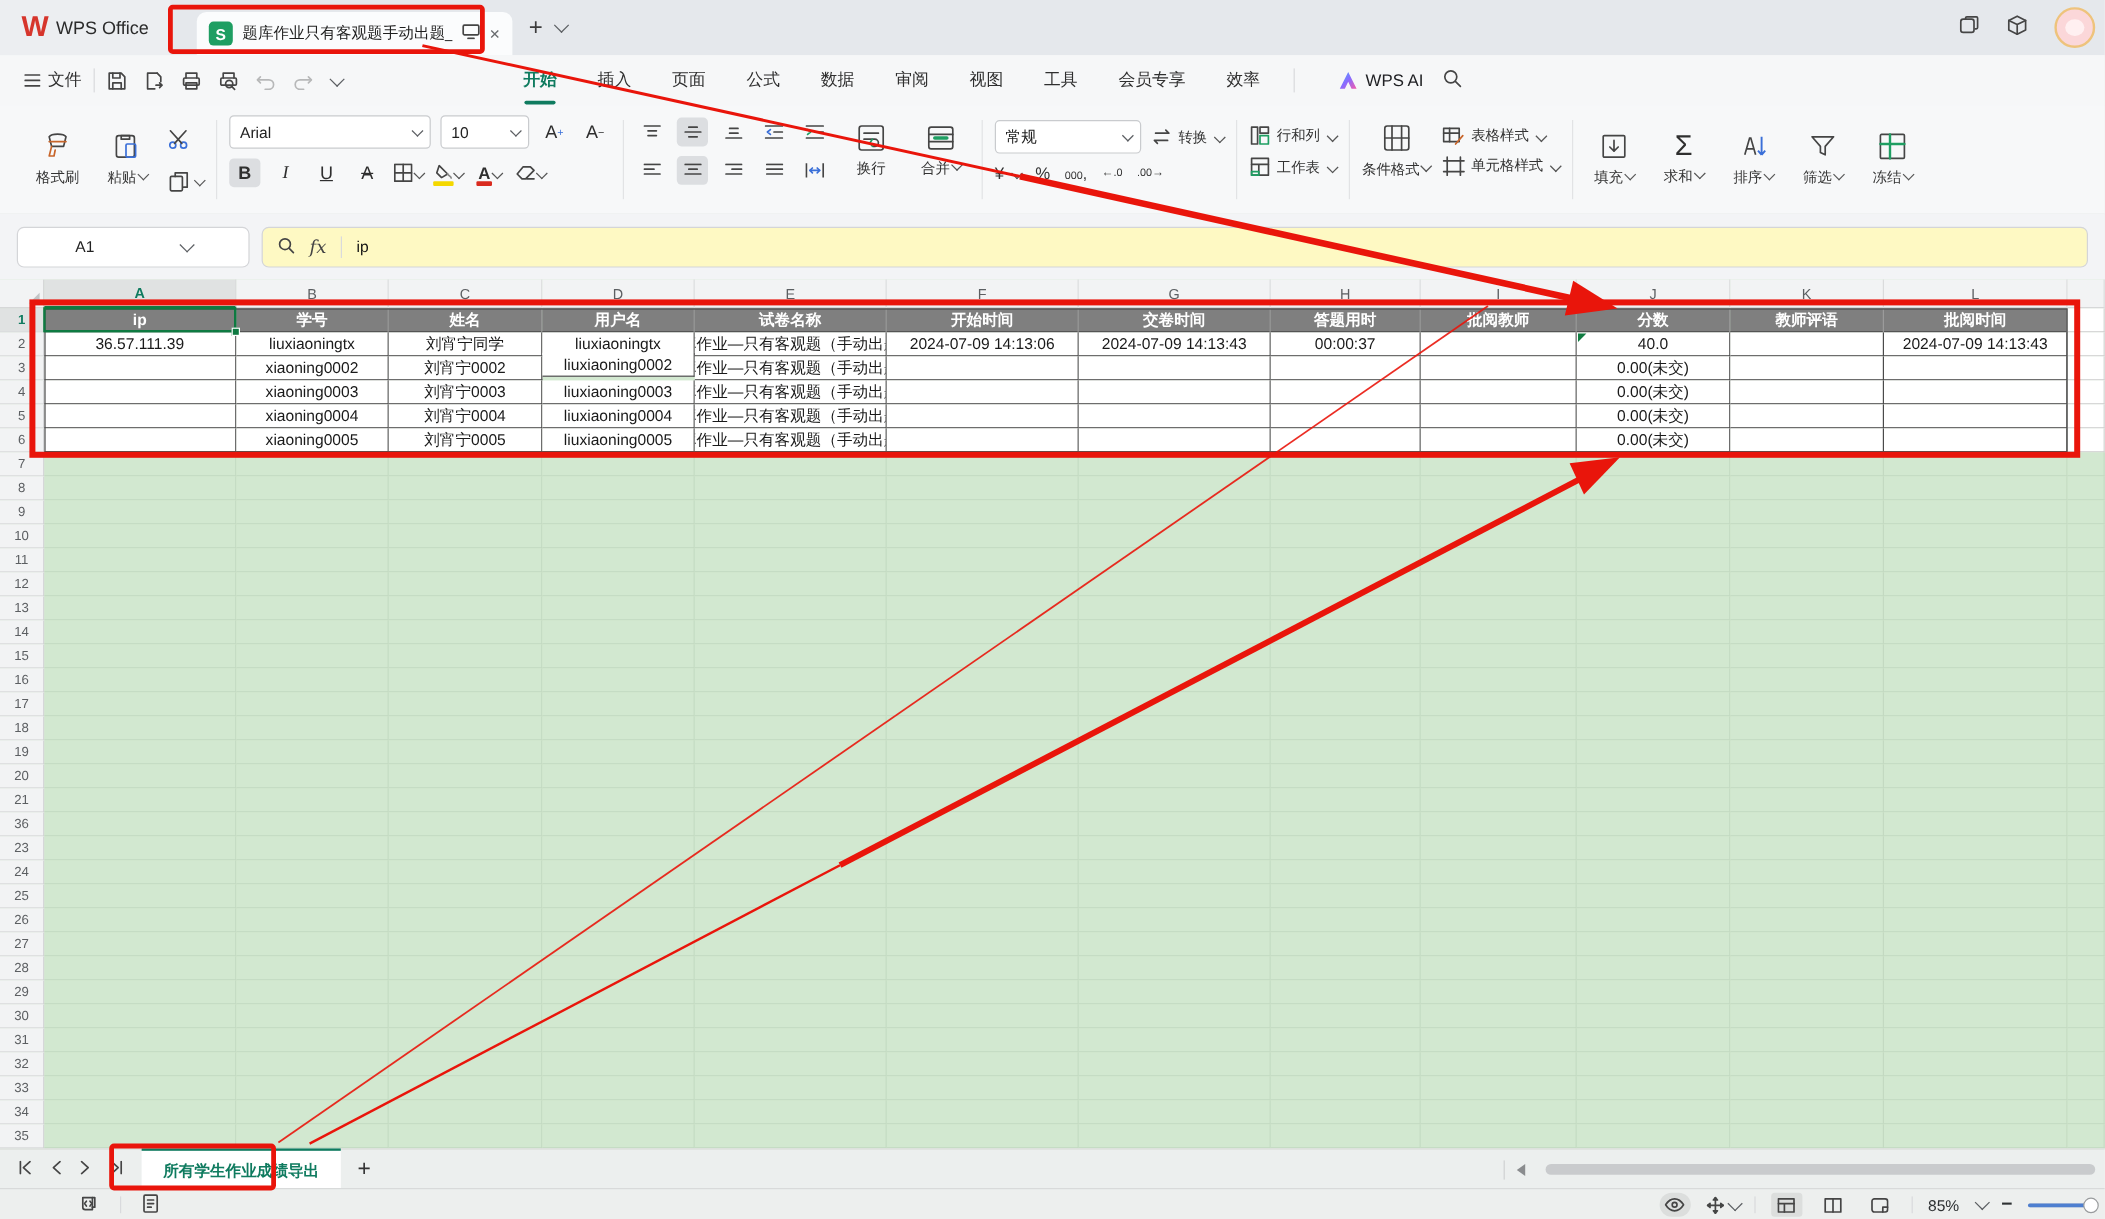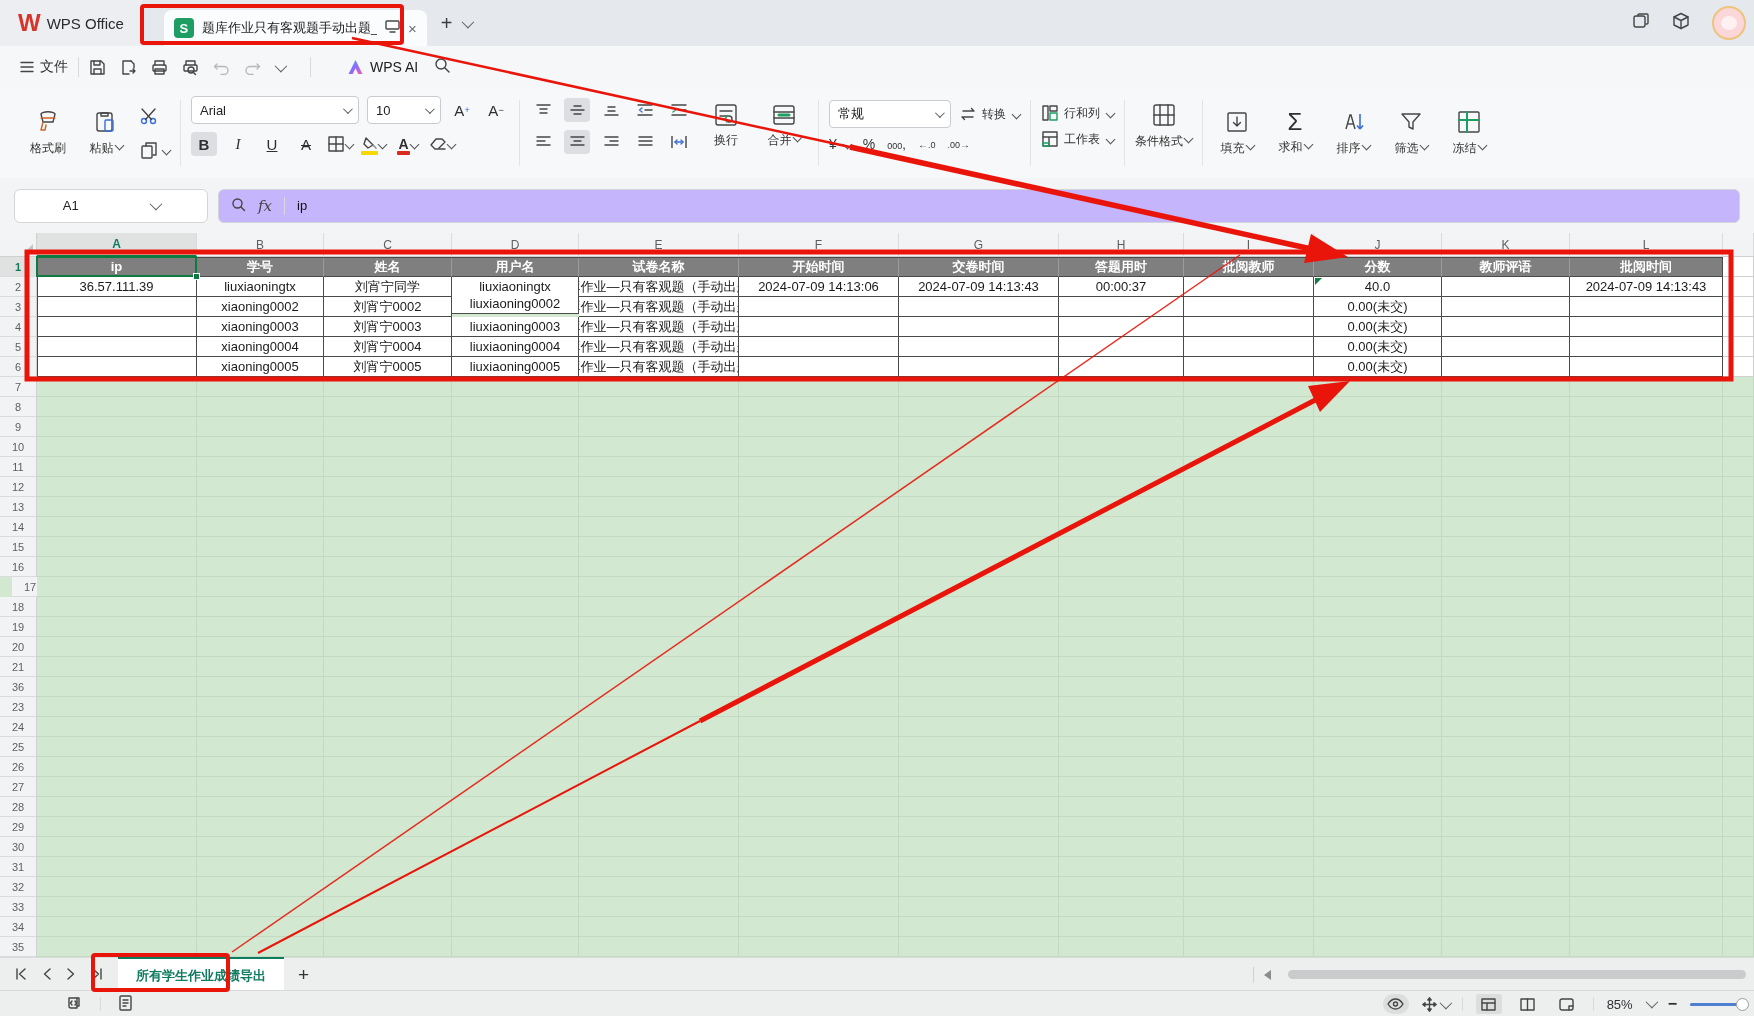--- a/index.html
+++ b/index.html
@@ -52,21 +52,21 @@
   .dd{width:6px;height:6px;border-right:1.3px solid #555;border-bottom:1.3px solid #555;transform:rotate(45deg);display:inline-block;margin-left:2px;vertical-align:3px;}
   .lbl{font-size:12px;color:#333;white-space:nowrap;}
   .ico-lbl{display:flex;align-items:center;gap:5px;font-size:12px;color:#333;white-space:nowrap;}
   .bold{font-weight:bold}.ital{font-style:italic}.undl{text-decoration:underline}.strk{text-decoration:line-through}
   .clrA{position:relative;font-size:14px;font-weight:bold;}
   .clrA i{position:absolute;left:-1px;right:-1px;bottom:-3px;height:4px;border-radius:1px;}
   
   #formulabar{top:178px;height:55px;background:#f3f4f6;display:flex;align-items:center;gap:10px;padding:0 14px;}
   .namebox{width:168px;height:32px;background:#fff;border:1px solid #d4d5d8;border-radius:6px;display:flex;align-items:center;padding:0 12px;font-size:13px;color:#222;}
   .namebox span{margin:0 auto;}
-  .fxfield{flex:1;height:32px;background:#c4b5fd;border:1px solid #d4d5d8;border-radius:6px;display:flex;align-items:center;gap:12px;padding:0 12px;font-size:13px;}
+  .fxfield{flex:1;height:32px;background:#fef9c3;border:1px solid #d4d5d8;border-radius:6px;display:flex;align-items:center;gap:12px;padding:0 12px;font-size:13px;}
   .fx{font-family:"DejaVu Serif",serif;font-style:italic;font-size:15px;color:#444;}
   .fdiv{width:1px;height:18px;background:#d9dadd;}
   .fval{font-size:13px;color:#111;}
   
   #grid{position:absolute;top:233px;left:0;width:1754px;height:724px;background:#d2e8d0;}
   #grid div{position:absolute;box-sizing:border-box;}
   .c-head{background:#f2f3f4;border-right:1px solid #dadbdc;border-bottom:1px solid #cfd0d2;color:#5c5f62;
           font-size:12px;display:flex;align-items:center;justify-content:center;}
   .c-head.sel{background:#e0e2e2;color:#0f7b5f;border-bottom:2px solid #0f7b43;font-weight:bold;}
   .r-head{background:#f2f3f4;border-right:1px solid #cfd0d2;border-bottom:1px solid #dadbdc;color:#5c5f62;
@@ -190,20 +190,32 @@
         </svg>
       </span>
     <span style="opacity:.35">
         <svg class="mi" width="17" height="15" viewBox="0 0 17 15">
           <path d="M13 4l2.5 2.5L13 9"></path>
           <path d="M15 6.5H6a4 4 0 0 0 0 8h3"></path>
         </svg>
       </span>
     <span><span class="chev"></span></span>
   </div>
+  <div id="menu-items">
+      <span class="menu-item active">开始</span>
+      <span class="menu-item">插入</span>
+      <span class="menu-item">页面</span>
+      <span class="menu-item">公式</span>
+      <span class="menu-item">数据</span>
+      <span class="menu-item">审阅</span>
+      <span class="menu-item">视图</span>
+      <span class="menu-item">工具</span>
+      <span class="menu-item">会员专享</span>
+      <span class="menu-item">效率</span>
+    </div>
   <span class="vdiv" style="margin-left:26px;"></span>
   <div class="ai-grp">
     <span style="display:flex;align-items:center;gap:6px;">
       <svg width="17" height="16" viewBox="0 0 17 16">
         <defs>
             <linearGradient id="aig" x1="0" y1="0" x2="1" y2="1">
               <stop offset="0" stop-color="#4aa8ff"></stop>
               <stop offset=".5" stop-color="#8a6bff"></stop>
               <stop offset="1" stop-color="#f65ba8"></stop>
             </linearGradient>
@@ -431,20 +443,39 @@
     </div>
   </div>
   <div class="gdiv"></div>
   <div class="grp" style="align-items:stretch;">
     <div class="bigbtn">
       <svg class="mi" width="26" height="26" viewBox="0 0 26 26">
           <rect x="3" y="3" width="20" height="20" rx="2"></rect>
           <path d="M9 3v20M17 3v20M3 13h20"></path>
         </svg>
       <span class="lbl"><span>条件格式</span><span class="dd"></span></span>
+    </div>
+    <div class="stack2">
+      <span class="ico-lbl">
+          <svg class="mi" width="19" height="17" viewBox="0 0 19 17">
+            <rect x="1" y="2" width="13" height="11"></rect>
+            <path d="M1 6h13M6 2v11"></path>
+            <path d="M11 15l6-7" stroke="#c8652a"></path>
+          </svg>
+          <span>表格样式</span>
+          <span class="dd"></span>
+        </span>
+      <span class="ico-lbl">
+          <svg class="mi" width="19" height="17" viewBox="0 0 19 17">
+            <path d="M4 4h11M4 13h11M4 4v9M15 4v9"></path>
+            <path d="M4 1v3M15 1v3M1 4h3M1 13h3M4 13v3M15 13v3M18 4h-3M18 13h-3"></path>
+          </svg>
+          <span>单元格样式</span>
+          <span class="dd"></span>
+        </span>
     </div>
   </div>
   <div class="gdiv"></div>
   <div class="grp">
     <div class="bigbtn">
       <svg class="mi" width="26" height="26" viewBox="0 0 26 26">
           <rect x="4" y="4" width="18" height="18" rx="1"></rect>
           <path d="M13 8v9m0 0-3.5-3.5M13 17l3.5-3.5"></path>
         </svg>
       <span class="lbl"><span>填充</span><span class="dd"></span></span>
@@ -725,21 +756,21 @@
     <div class="cell g" style="left: 452px; top: 324px; width: 127px; height: 20px;"></div>
     <div class="cell g" style="left: 579px; top: 324px; width: 160px; height: 20px;"></div>
     <div class="cell g" style="left: 739px; top: 324px; width: 160px; height: 20px;"></div>
     <div class="cell g" style="left: 899px; top: 324px; width: 160px; height: 20px;"></div>
     <div class="cell g" style="left: 1059px; top: 324px; width: 125px; height: 20px;"></div>
     <div class="cell g" style="left: 1184px; top: 324px; width: 130px; height: 20px;"></div>
     <div class="cell g" style="left: 1314px; top: 324px; width: 128px; height: 20px;"></div>
     <div class="cell g" style="left: 1442px; top: 324px; width: 128px; height: 20px;"></div>
     <div class="cell g" style="left: 1570px; top: 324px; width: 153px; height: 20px;"></div>
     <div class="cell g" style="left: 1723px; top: 324px; width: 31px; height: 20px;"></div>
-    <div class="r-head" style="left: 12px; top: 344px; width: 37px; height: 20px;">17</div>
+    <div class="r-head" style="left: 0px; top: 344px; width: 37px; height: 20px;">17</div>
     <div class="cell g" style="left: 37px; top: 344px; width: 160px; height: 20px;"></div>
     <div class="cell g" style="left: 197px; top: 344px; width: 127px; height: 20px;"></div>
     <div class="cell g" style="left: 324px; top: 344px; width: 128px; height: 20px;"></div>
     <div class="cell g" style="left: 452px; top: 344px; width: 127px; height: 20px;"></div>
     <div class="cell g" style="left: 579px; top: 344px; width: 160px; height: 20px;"></div>
     <div class="cell g" style="left: 739px; top: 344px; width: 160px; height: 20px;"></div>
     <div class="cell g" style="left: 899px; top: 344px; width: 160px; height: 20px;"></div>
     <div class="cell g" style="left: 1059px; top: 344px; width: 125px; height: 20px;"></div>
     <div class="cell g" style="left: 1184px; top: 344px; width: 130px; height: 20px;"></div>
     <div class="cell g" style="left: 1314px; top: 344px; width: 128px; height: 20px;"></div>

